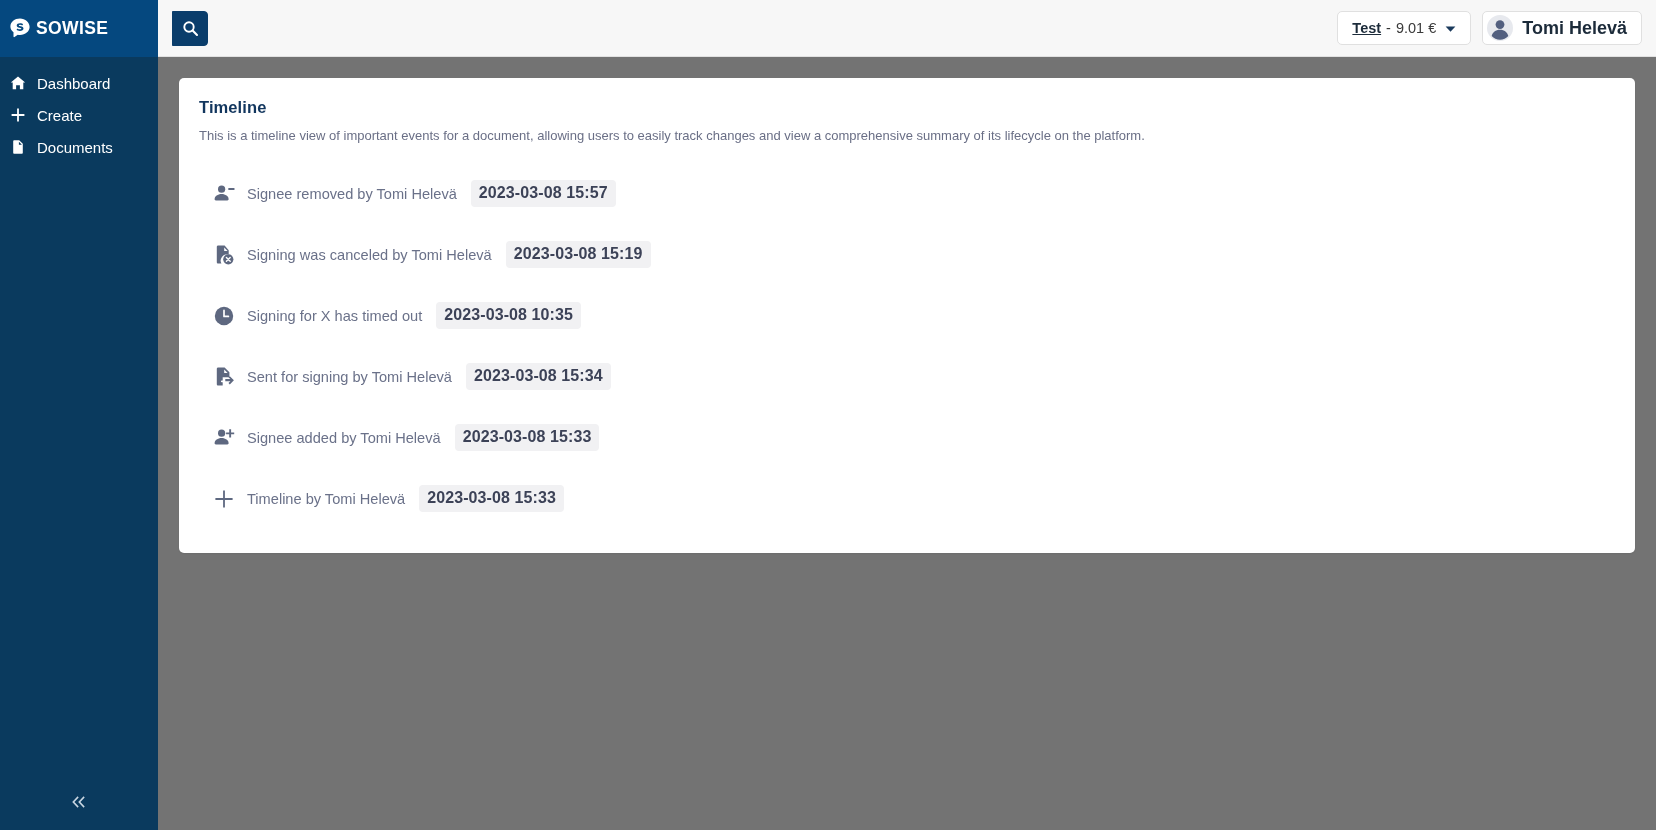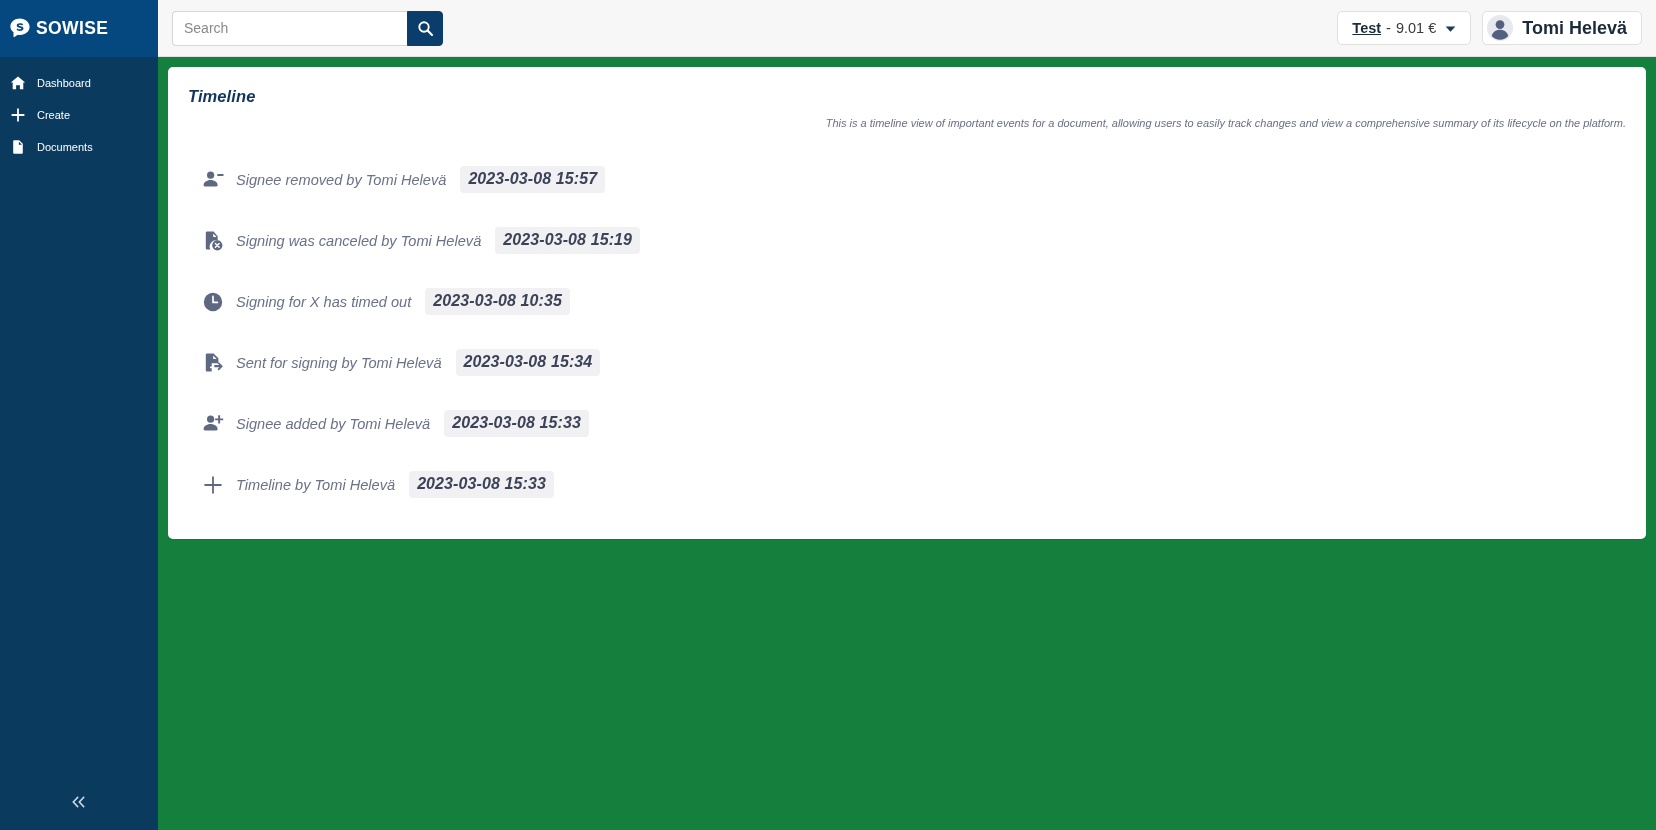--- a/index.html
+++ b/index.html
@@ -61,21 +61,21 @@
     cursor: pointer;
     color: #ffffff;
   }
   .nav-icon {
     width: 16px; height: 16px;
     display: flex; align-items: center; justify-content: center;
     flex: 0 0 16px;
   }
   .nav-icon svg { display: block; fill: #ffffff; }
   .nav-label {
-    font-size: 11px;
+    font-size: 15px;
     color: #ffffff;
     line-height: 1;
     white-space: nowrap;
   }
   #sidebar-collapse {
     position: absolute;
     left: 0;
     bottom: 0;
     width: 158px;
     height: 56px;
@@ -182,44 +182,42 @@
   #user-name {
     font-size: 18px;
     color: #1c2b3a;
     font-weight: bold;
     white-space: nowrap;
   }
 
   
   #content {
     flex: 1 1 auto;
-    background: #15803d;
-    padding: 10px;
+    background: #737373;
+    padding: 21px;
     overflow: hidden;
-    font-style: italic;
   }
   #timeline-card {
     background: #ffffff;
     border-radius: 5px;
     padding: 20px 20px 24px 20px;
     box-shadow: 0 1px 2px rgba(0,0,0,0.06);
   }
   #timeline-title {
     font-size: 16.5px;
     font-weight: bold;
     color: #12365e;
     letter-spacing: 0.1px;
     margin-bottom: 10px;
   }
   #timeline-desc {
-    font-size: 11px;
+    font-size: 13px;
     color: #6a6f86;
     line-height: 1.4;
     margin-bottom: 0;
-    text-align: right;
   }
   #timeline-list {
     margin-top: 18px;
     display: flex;
     flex-direction: column;
   }
   .timeline-row {
     height: 61px;
     display: flex;
     align-items: center;
@@ -309,21 +307,20 @@
       </span>
     </div>
 
   </aside>
 
   <div id="main">
 
     <header id="topbar">
 
       <div id="search-group">
-        <input id="search-input" type="text" placeholder="Search" style="">
         <div id="search-button">
           <span>
             <svg width="17" height="17" viewBox="0 0 17 17" xmlns="http://www.w3.org/2000/svg">
               <circle cx="7" cy="7" r="4.7" stroke="#ffffff" stroke-width="1.9" fill="none"></circle>
               <line x1="10.6" y1="10.6" x2="15" y2="15" stroke="#ffffff" stroke-width="2.1" stroke-linecap="round"></line>
             </svg>
           </span>
         </div>
       </div>
 

